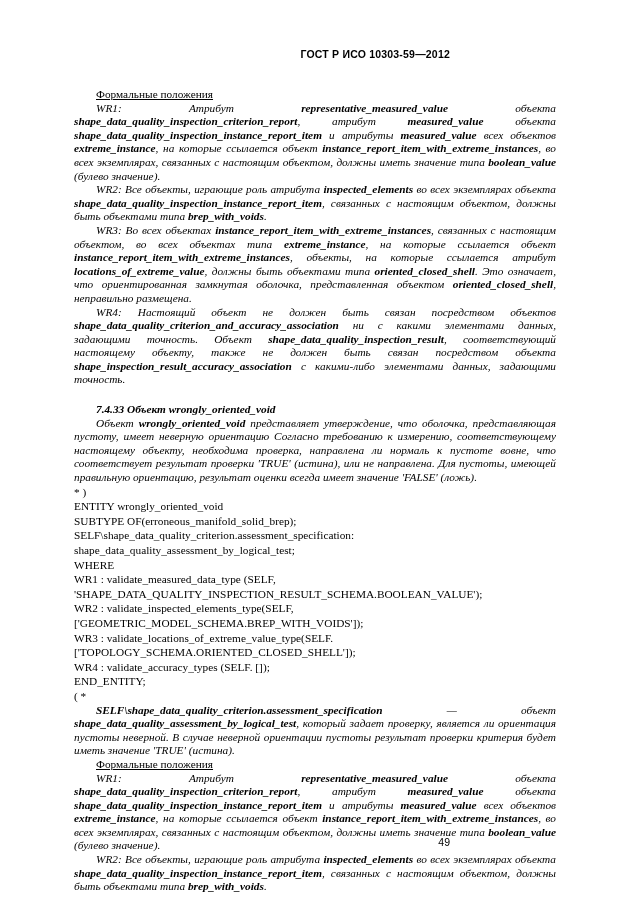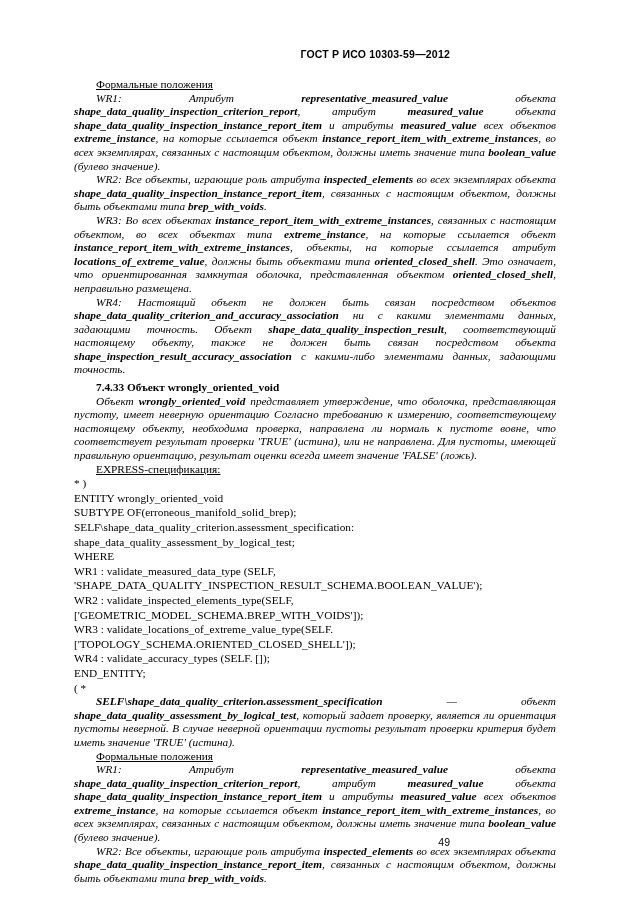--- a/index.html
+++ b/index.html
@@ -28,21 +28,21 @@
     right: 56px;
     font-family: "Liberation Sans", sans-serif;
     font-weight: bold;
     font-size: 10.5px;
     letter-spacing: 0.2px;
     white-space: nowrap;
   }
   .content {
     position: absolute;
     left: 74px;
-    top: 78px;
+    top: 88px;
     width: 482px;
   }
   p {
     margin: 0;
     font-size: 11.3px;
     line-height: 13.6px;
     text-align: justify;
     text-justify: inter-word;
   }
   .indent {
@@ -51,21 +51,22 @@
   .under {
     text-decoration: underline;
     text-indent: 22px;
     display: block;
   }
   b { font-weight: bold; }
   .sec-title {
     text-indent: 22px;
     font-weight: bold;
     font-size: 11.3px;
-    margin-top: 4px;
+    margin-top: 16px;
+    font-style: italic;
   }
   .code {
     font-family: "Liberation Serif", serif;
     font-size: 11.3px;
     line-height: 14.6px;
     text-align: left;
     white-space: pre-wrap;
   }
   .code-line {
     margin: 0;
@@ -98,21 +99,20 @@
     <p class="indent blk">WR2: Все объекты, играющие роль атрибута <b>inspected_elements</b> во всех экземплярах объекта <b>shape_data_quality_inspection_instance_report_item</b>, связанных с настоящим объектом, должны быть объектами типа <b>brep_with_voids</b>.</p>
 
     <p class="indent blk">WR3: Во всех объектах <b>instance_report_item_with_extreme_instances</b>, связанных с настоящим объектом, во всех объектах типа <b>extreme_instance</b>, на которые ссылается объект <b>instance_report_item_with_extreme_instances</b>, объекты, на которые ссылается атрибут <b>locations_of_extreme_value</b>, должны быть объектами типа <b>oriented_closed_shell</b>. Это означает, что ориентированная замкнутая оболочка, представленная объектом <b>oriented_closed_shell</b>, неправильно размещена.</p>
 
     <p class="indent blk">WR4: Настоящий объект не должен быть связан посредством объектов <b>shape_data_quality_criterion_and_accuracy_association</b> ни с какими элементами данных, задающими точность. Объект <b>shape_data_quality_inspection_result</b>, соответствующий настоящему объекту, также не должен быть связан посредством объекта <b>shape_inspection_result_accuracy_association</b> с какими-либо элементами данных, задающими точность.</p>
 
     <p class="sec-title">7.4.33 Объект wrongly_oriented_void</p>
 
     <p class="indent blk">Объект <b>wrongly_oriented_void</b> представляет утверждение, что оболочка, представляющая пустоту, имеет неверную ориентацию Согласно требованию к измерению, соответствующему настоящему объекту, необходима проверка, направлена ли нормаль к пустоте вовне, что соответствует результат проверки 'TRUE' (истина), или не направлена. Для пустоты, имеющей правильную ориентацию, результат оценки всегда имеет значение 'FALSE' (ложь).</p>
 
-    <p class="under">EXPRESS-спецификация:</p>
 
     <div class="code"><p class="code-line">* )</p><p class="code-line">ENTITY wrongly_oriented_void</p><p class="code-line">SUBTYPE OF(erroneous_manifold_solid_brep);</p><p class="code-line">SELF\shape_data_quality_criterion.assessment_specification:</p><p class="code-line">shape_data_quality_assessment_by_logical_test;</p><p class="code-line">WHERE</p><p class="code-line">WR1 : validate_measured_data_type (SELF,</p><p class="code-line">'SHAPE_DATA_QUALITY_INSPECTION_RESULT_SCHEMA.BOOLEAN_VALUE');</p><p class="code-line">WR2 : validate_inspected_elements_type(SELF,</p><p class="code-line">['GEOMETRIC_MODEL_SCHEMA.BREP_WITH_VOIDS']);</p><p class="code-line">WR3 : validate_locations_of_extreme_value_type(SELF.</p><p class="code-line">['TOPOLOGY_SCHEMA.ORIENTED_CLOSED_SHELL']);</p><p class="code-line">WR4 : validate_accuracy_types (SELF. []);</p><p class="code-line">END_ENTITY;</p><p class="code-line">( *</p></div>
 
 
     <p class="indent blk"><b>SELF\shape_data_quality_criterion.assessment_specification</b> — объект <b>shape_data_quality_assessment_by_logical_test</b>, который задает проверку, является ли ориентация пустоты неверной. В случае неверной ориентации пустоты результат проверки критерия будет иметь значение 'TRUE' (истина).</p>
 
     <p class="under">Формальные положения</p>
 
     <p class="indent blk">WR1: Атрибут <b>representative_measured_value</b> объекта <b>shape_data_quality_inspection_criterion_report</b>, атрибут <b>measured_value</b> объекта <b>shape_data_quality_inspection_instance_report_item</b> и атрибуты <b>measured_value</b> всех объектов <b>extreme_instance</b>, на которые ссылается объект <b>instance_report_item_with_extreme_instances</b>, во всех экземплярах, связанных с настоящим объектом, должны иметь значение типа <b>boolean_value</b> (булево значение).</p>
 

